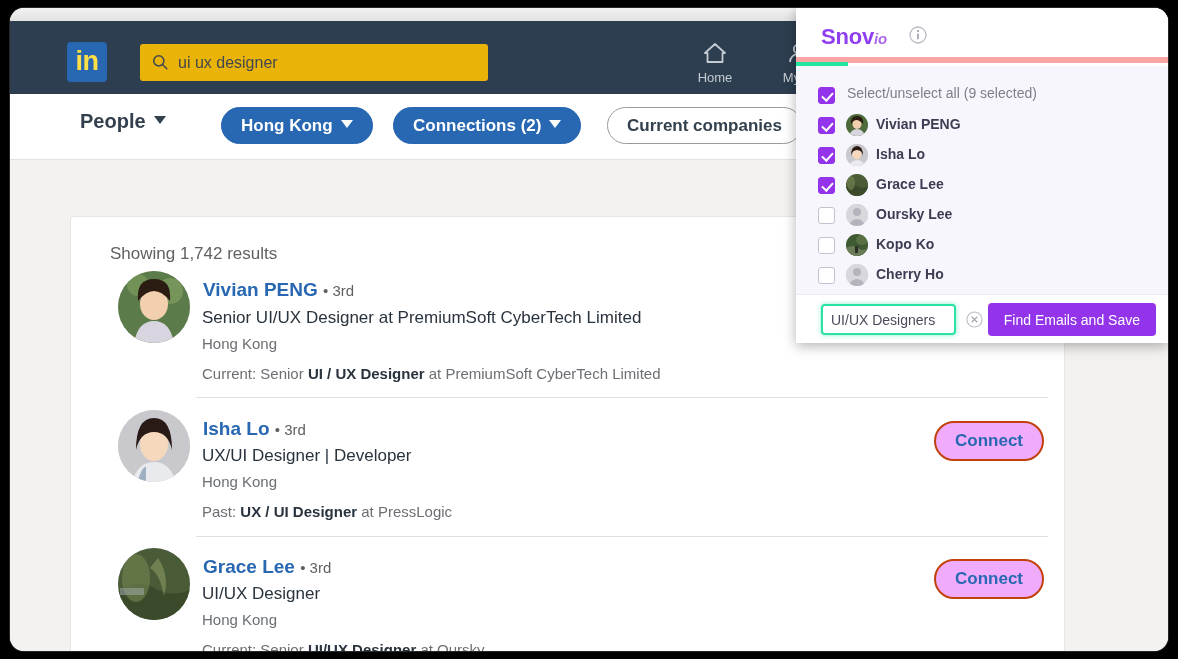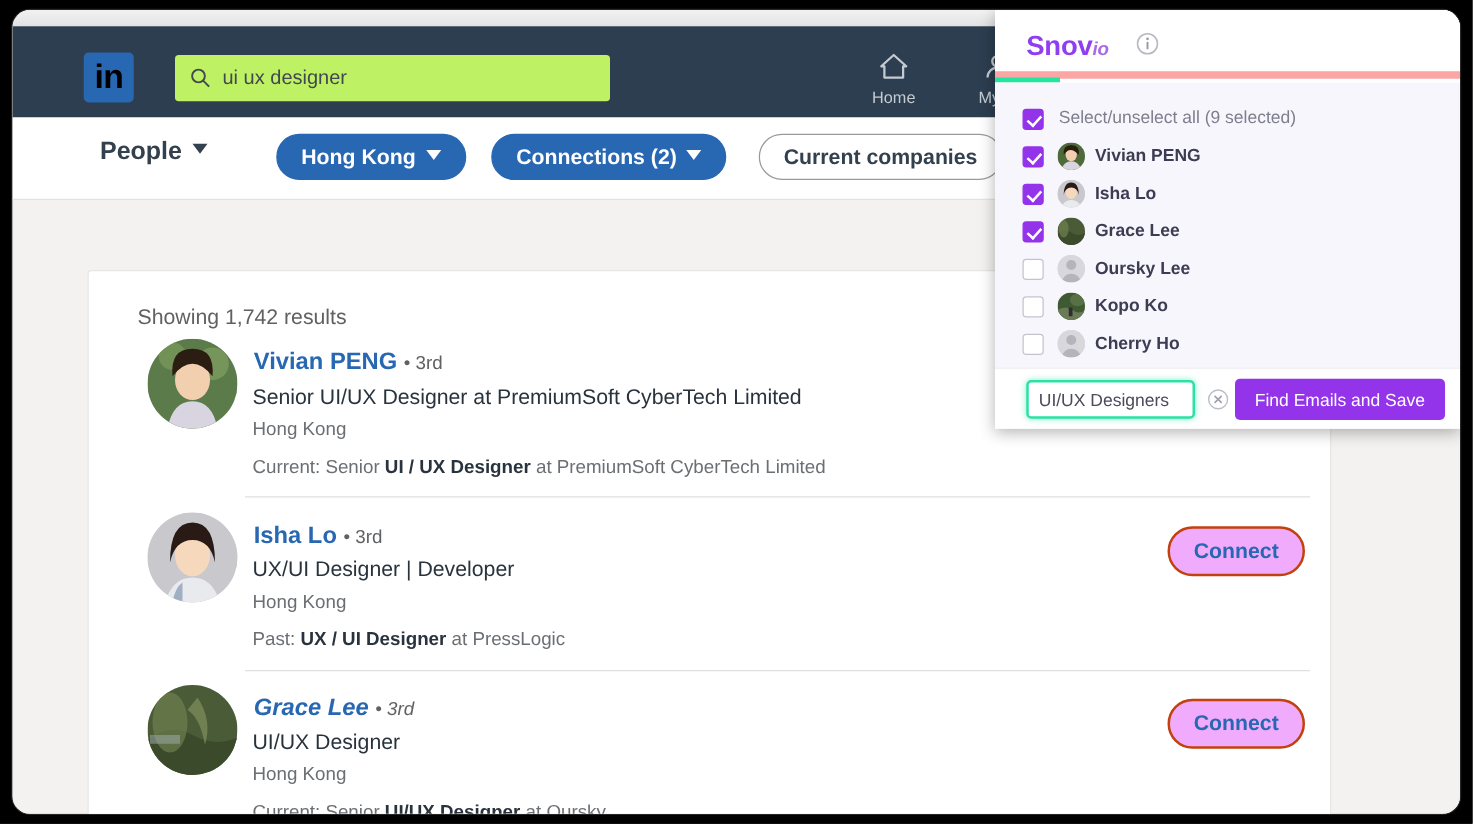--- a/index.html
+++ b/index.html
@@ -30,29 +30,29 @@
   #li-nav {
     position: absolute; left: 0; top: 13px;
     width: 100%; height: 73px;
     background: #2c3e50;
   }
   #li-logo {
     position: absolute; left: 57px; top: 21px;
     width: 40px; height: 40px;
     background: #2867b2;
     border-radius: 4px;
-    color: #000000;
+    color: #fde047;
     font-size: 27px; font-weight: bold;
     line-height: 38px; text-align: center;
     letter-spacing: -0.5px;
   }
   #li-search-box {
     position: absolute; left: 130px; top: 23px;
     width: 348px; height: 37px;
-    background: #bef264;
+    background: #eab308;
     border-radius: 3px;
   }
   #li-search-icon {
     position: absolute; left: 12px; top: 10px;
     width: 17px; height: 17px;
   }
   #li-search-input {
     position: absolute; left: 38px; top: 0;
     width: 300px; height: 37px;
     border: none; background: transparent; outline: none;
@@ -388,21 +388,21 @@
       <div class="result-row" style="top:331px;height:130px;">
         <div class="result-avatar" style="top:0;">
           <svg width="72" height="72" viewBox="0 0 72 72">
             <rect width="72" height="72" fill="#4a5b38"></rect>
             <path d="M0 44 q18 -14 36 -4 q18 10 36 2 L72 72 L0 72z" fill="#3c4a2c"></path>
             <ellipse cx="18" cy="30" rx="14" ry="24" fill="#6d7f4e" opacity=".7"></ellipse>
             <path d="M40 10 q12 18 6 38 q-4 -22 -14 -28z" fill="#8a9a63" opacity=".6"></path>
             <rect x="2" y="40" width="24" height="7" fill="#9aa9a8" opacity=".55"></rect>
           </svg>
         </div>
-        <div class="result-name" style="top:8px;font-style:italic;">
+        <div class="result-name" style="top:8px;">
           <span>Grace Lee</span>
           <span class="result-degree">• 3rd</span>
         </div>
         <div class="result-title" style="top:36px;">UI/UX Designer</div>
         <div class="result-location" style="top:63px;">Hong Kong</div>
         <div class="result-meta" style="top:93px;">
           <span>Current: Senior </span><b>UI/UX Designer</b><span> at Oursky</span>
         </div>
         <button class="connect-btn" style="top:11px;">Connect</button>
       </div>

